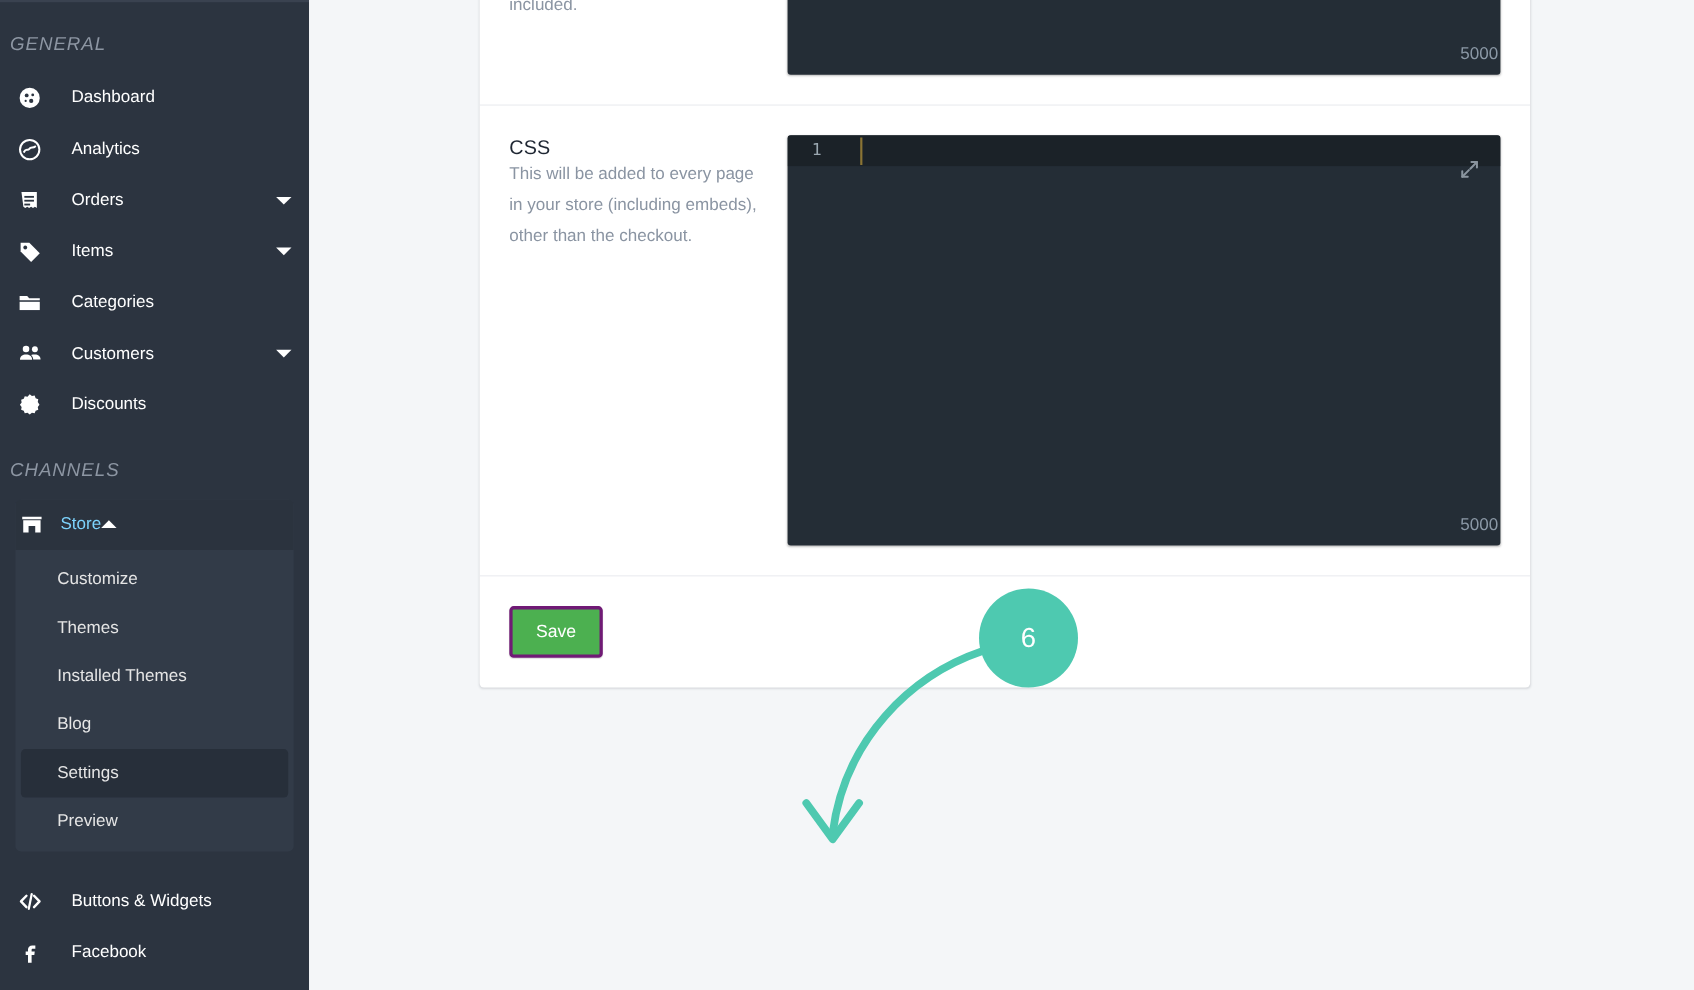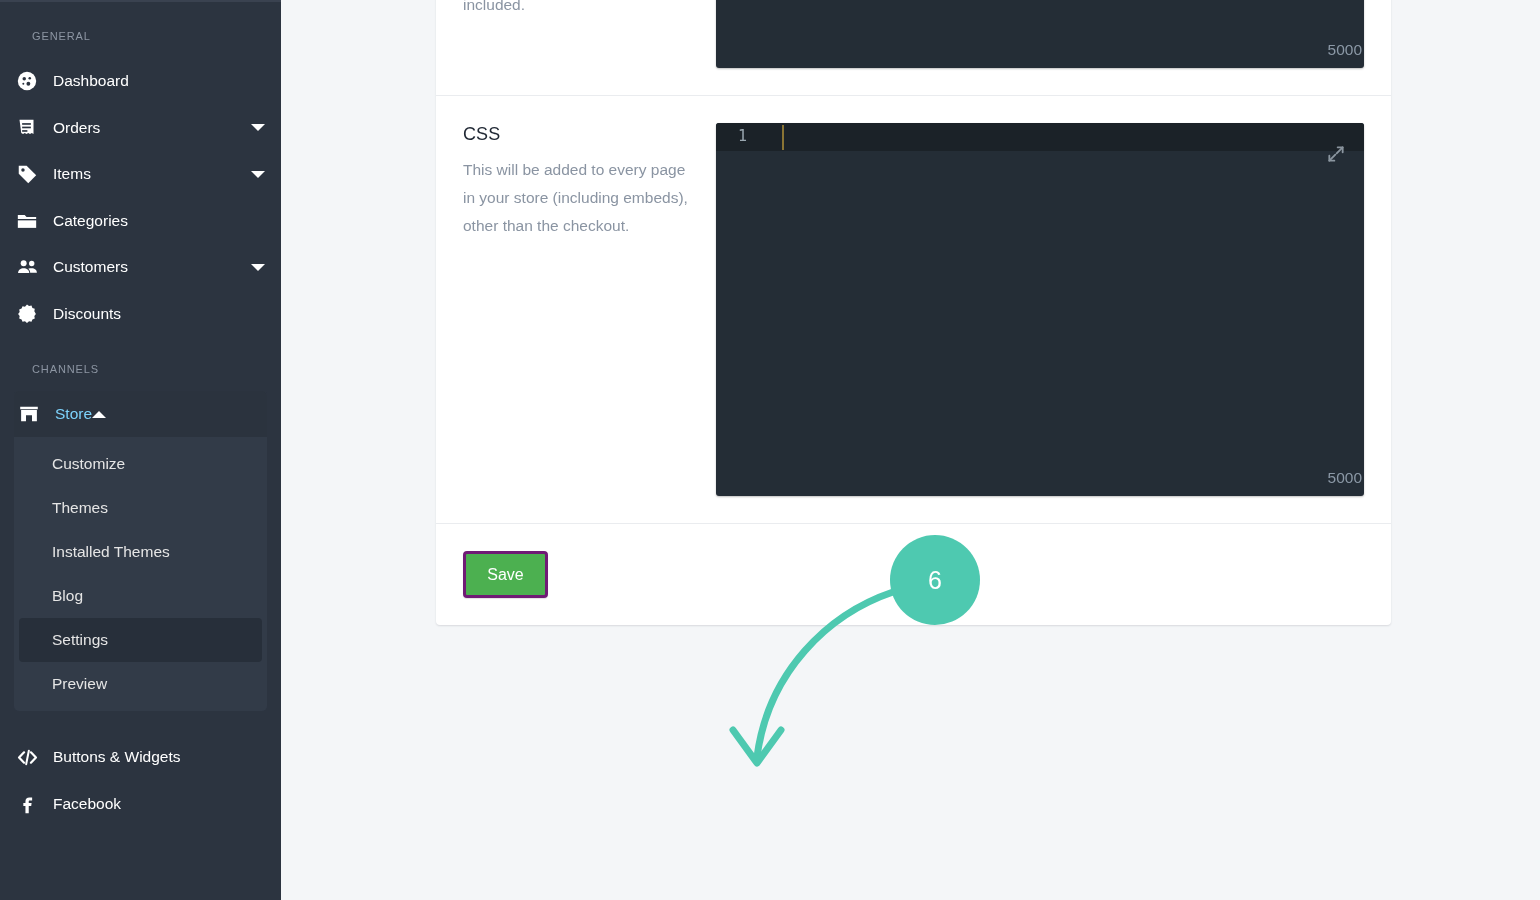--- a/index.html
+++ b/index.html
@@ -16,32 +16,34 @@
     position: absolute; left: 0; top: 0;
     width: 281px; height: 900px;
     background: #2c3440;
     overflow: hidden;
   }
   .sb-divider-top {
     height: 2px; width: 100%; background: #3a4250;
   }
   .sb-section-label {
     color: #8d96a3;
-    font-size: 11px;
+    font-size: 17px;
     letter-spacing: 0.9px;
     font-weight: 400;
-    padding-left: 32px;
+    padding-left: 9px;
+    font-style: italic;
   }
   .sb-item {
     display: flex; align-items: center;
     height: 46.5px;
     padding-left: 16px; padding-right: 16px;
     color: #ffffff;
     font-size: 15.5px;
     position: relative;
+    gap: 12px;
   }
   .sb-item .sb-icon {
     width: 28px; height: 24px;
     display: flex; align-items: center; justify-content: flex-start;
     flex: 0 0 28px;
     margin-right: 9px;
   }
   .sb-item .sb-label { flex: 1 1 auto; font-weight: 400; }
   .caret {
     width: 0; height: 0;
@@ -100,21 +102,21 @@
   .card-divider { height: 1px; background: #eaecef; }
   .row-left {
     width: 253px; flex: 0 0 253px;
     padding-top: 1px; padding-right: 18px;
   }
   .row-title {
     font-size: 18px; color: #1f2733; font-weight: 400;
     margin-bottom: 0; letter-spacing: 0.1px;
   }
   .row-desc {
-    font-size: 15.5px; line-height: 28px; color: #8a94a2; margin-top: 11px;
+    font-size: 15.5px; line-height: 28px; color: #8a94a2;
   }
   .row-right { flex: 1 1 auto; }
 
   
   .editor {
     position: relative;
     background: #242d36;
     border-radius: 3px;
     height: 373px;
     overflow: hidden;
@@ -187,20 +189,29 @@
             <circle cx="12" cy="12" r="10" fill="#fff"></circle>
             <circle cx="9" cy="9.5" r="1.9" fill="#2c3440"></circle>
             <circle cx="15" cy="9" r="1.4" fill="#2c3440"></circle>
             <circle cx="13.5" cy="15" r="2.1" fill="#2c3440"></circle>
             <circle cx="8" cy="15" r="1.1" fill="#2c3440"></circle>
           </svg>
       </span>
       <span class="sb-label">Dashboard</span>
     </div>
 
+    <div class="sb-item">
+      <span class="sb-icon">
+        <svg width="22" height="22" viewBox="0 0 24 24">
+            <circle cx="12" cy="12" r="9.6" fill="none" stroke="#fff" stroke-width="2"></circle>
+            <path d="M6.5 14.2 C8.4 10.4, 9.8 13.6, 11.6 11.2 C13.3 8.8, 15.2 11, 17.4 9" fill="none" stroke="#fff" stroke-width="2.1" stroke-linecap="round"></path>
+          </svg>
+      </span>
+      <span class="sb-label">Analytics</span>
+    </div>
 
     <div class="sb-item">
       <span class="sb-icon">
         <svg width="21" height="21" viewBox="0 0 24 24">
             <path d="M4 3h16v16.5l-2-1.3-2 1.3-2-1.3-2 1.3-2-1.3-2 1.3-2-1.3z" fill="#fff"></path>
             <rect x="7" y="7" width="10" height="1.9" fill="#2c3440"></rect>
             <rect x="7" y="11" width="10" height="1.9" fill="#2c3440"></rect>
             <rect x="7" y="15" width="6" height="1.9" fill="#2c3440"></rect>
           </svg>
       </span>

